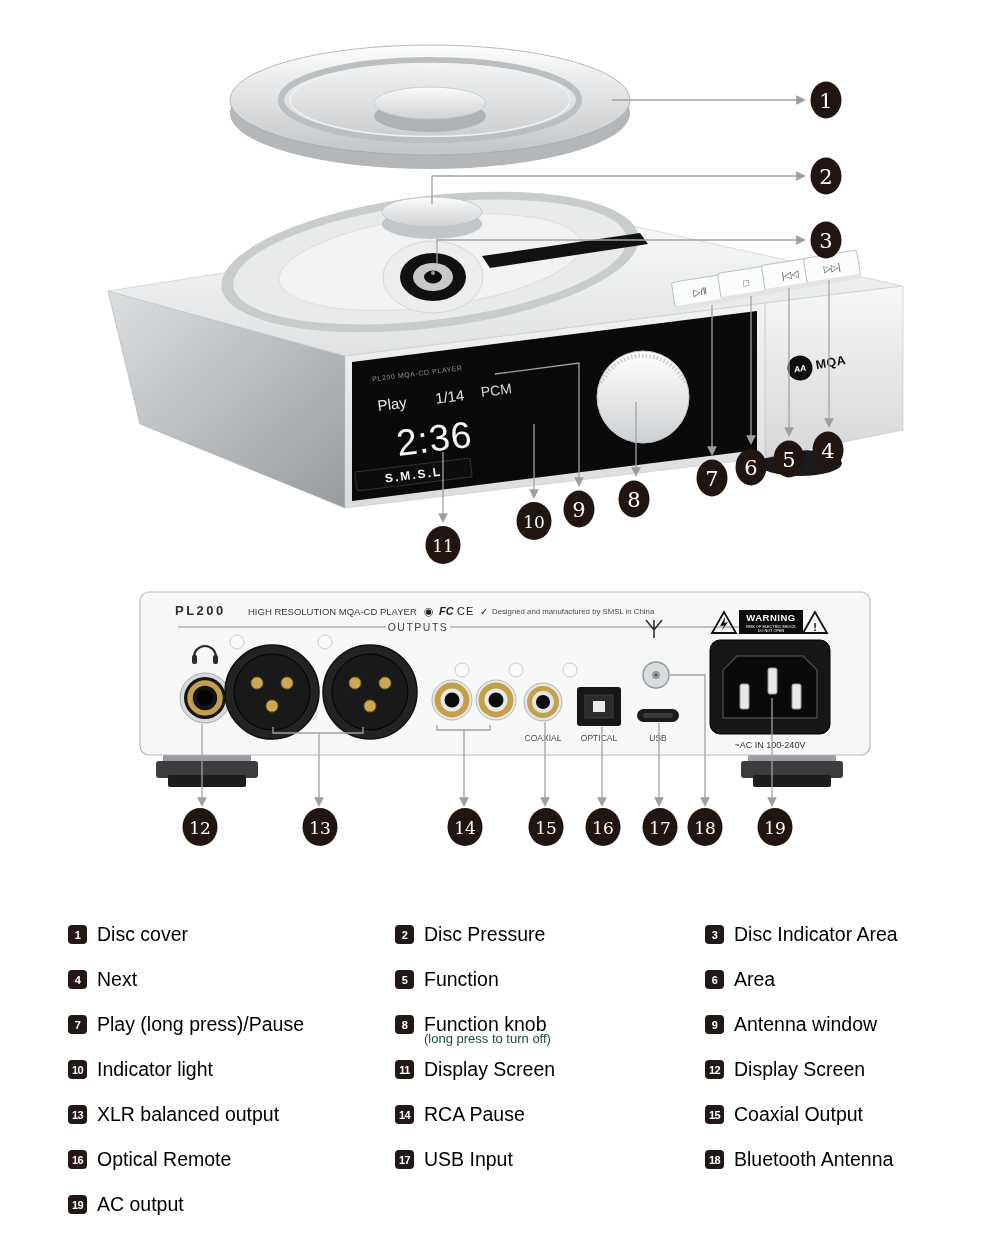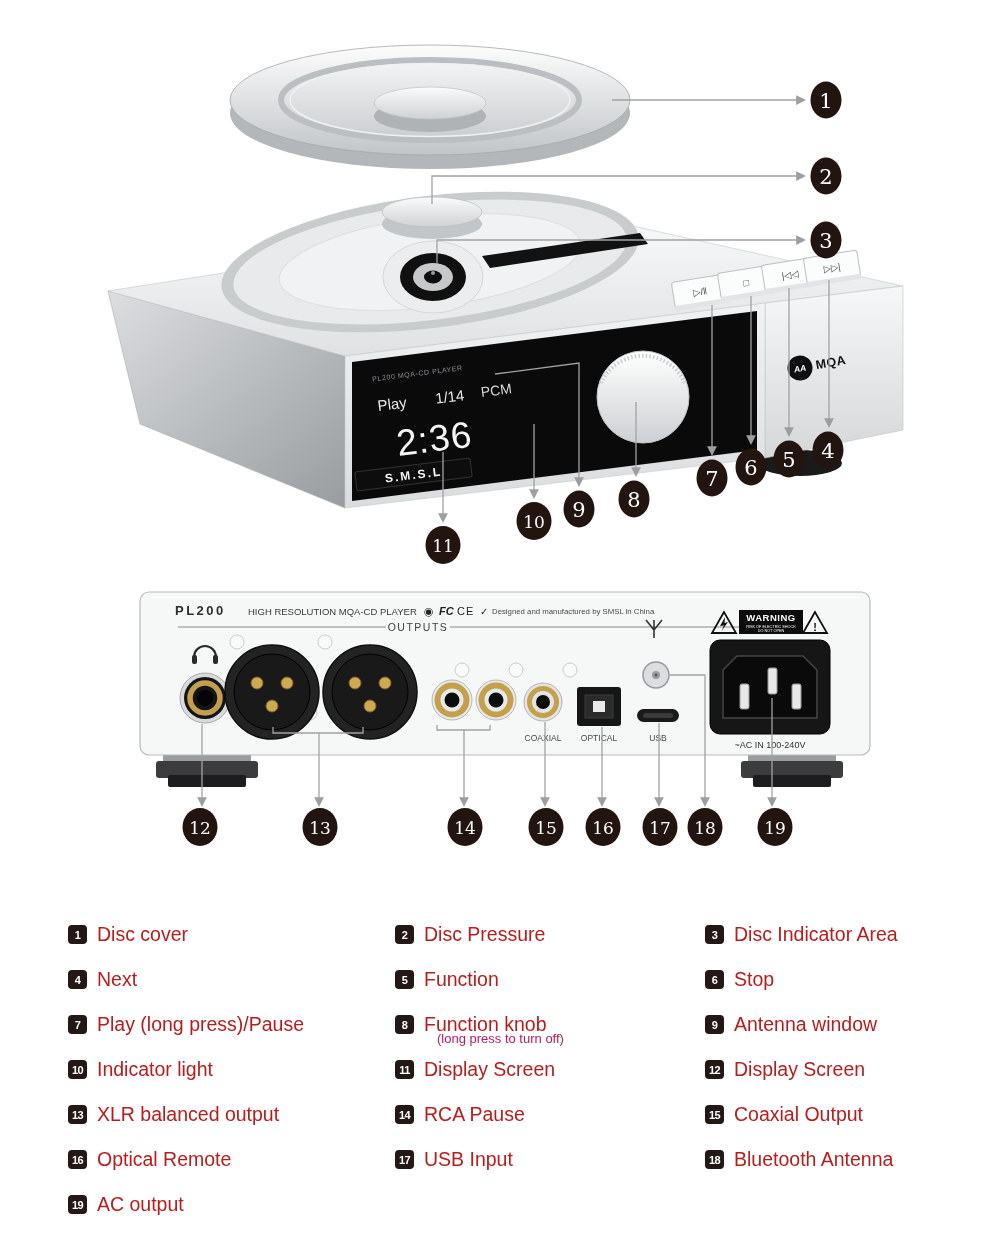--- a/index.html
+++ b/index.html
@@ -6,22 +6,22 @@
   body{width:995px;height:1245px;position:relative;font-family:"Liberation Sans",sans-serif;}
   .stage{position:absolute;left:0;top:0;width:995px;height:1245px;overflow:hidden;background:#fff;}
   svg{position:absolute;left:0;}
   svg text{font-family:"Liberation Sans","DejaVu Sans",sans-serif;}
   .callout-num{font-family:"DejaVu Serif",serif;fill:#ffffff;}
   .legend{position:absolute;left:68px;top:912px;display:grid;grid-template-columns:327px 310px 292px;grid-auto-rows:45px;}
   .legend-item{display:flex;align-items:center;height:45px;position:relative;}
   .badge{flex:0 0 auto;width:19px;height:19px;border-radius:4px;background:#231815;color:#fff;
          font-size:11px;font-weight:bold;display:inline-flex;align-items:center;justify-content:center;
          letter-spacing:-0.5px;}
-  .lbl{margin-left:10px;font-size:19.5px;color:#b91c1c;white-space:nowrap;}
-  .sub{position:absolute;left:42px;top:29px;font-size:13px;color:#be185d;white-space:nowrap;}
+  .lbl{margin-left:10px;font-size:19.5px;color:#000000;white-space:nowrap;}
+  .sub{position:absolute;left:29px;top:29px;font-size:13px;color:#14532d;white-space:nowrap;}
 </style>
 </head>
 <body>
 
 <div class="stage">
 
 <svg style="top:0" width="995" height="578" viewBox="0 0 995 578">
   <defs>
     <marker id="arr" viewBox="0 0 10 10" refX="8" refY="5" markerWidth="7.5" markerHeight="7.5" orient="auto-start-reverse">
       <path d="M0,0 L10,5 L0,10 z" fill="#9e9e9e"></path>
@@ -393,21 +393,21 @@
   <div class="legend-item">
         <span class="badge">4</span>
         <span class="lbl">Next</span>
       </div>
   <div class="legend-item">
         <span class="badge">5</span>
         <span class="lbl">Function</span>
       </div>
   <div class="legend-item">
         <span class="badge">6</span>
-        <span class="lbl">Stop</span>
+        <span class="lbl">Area</span>
       </div>
   <div class="legend-item">
         <span class="badge">7</span>
         <span class="lbl">Play (long press)/Pause</span>
       </div>
   <div class="legend-item">
         <span class="badge">8</span>
         <span class="lbl">Function knob</span>
         <span class="sub">(long press to turn off)</span>
       </div>

